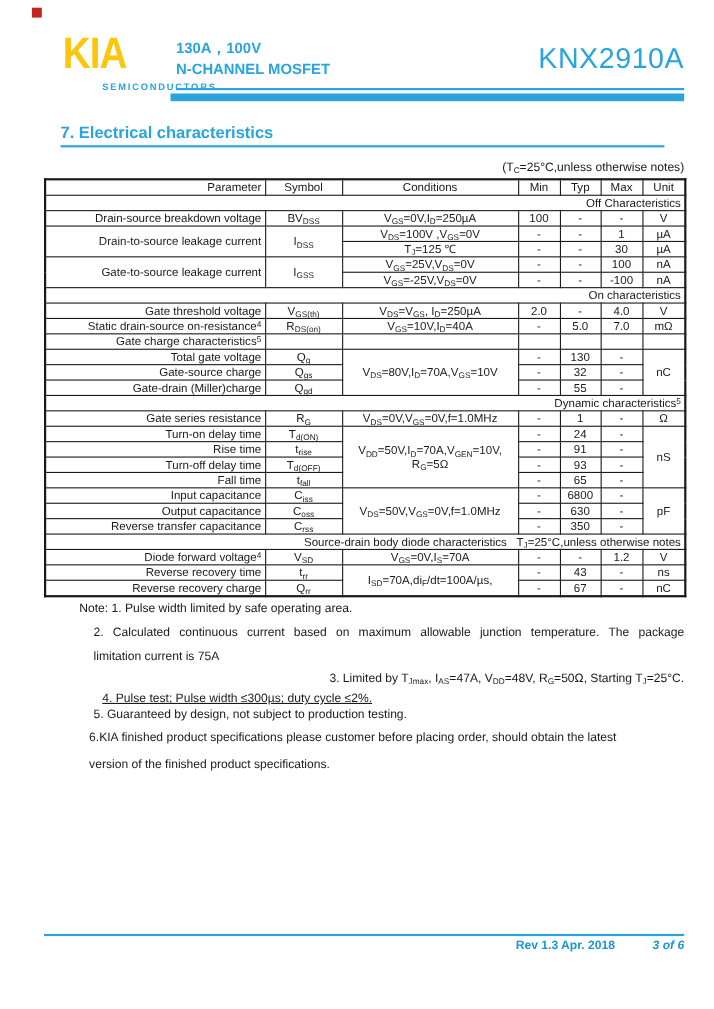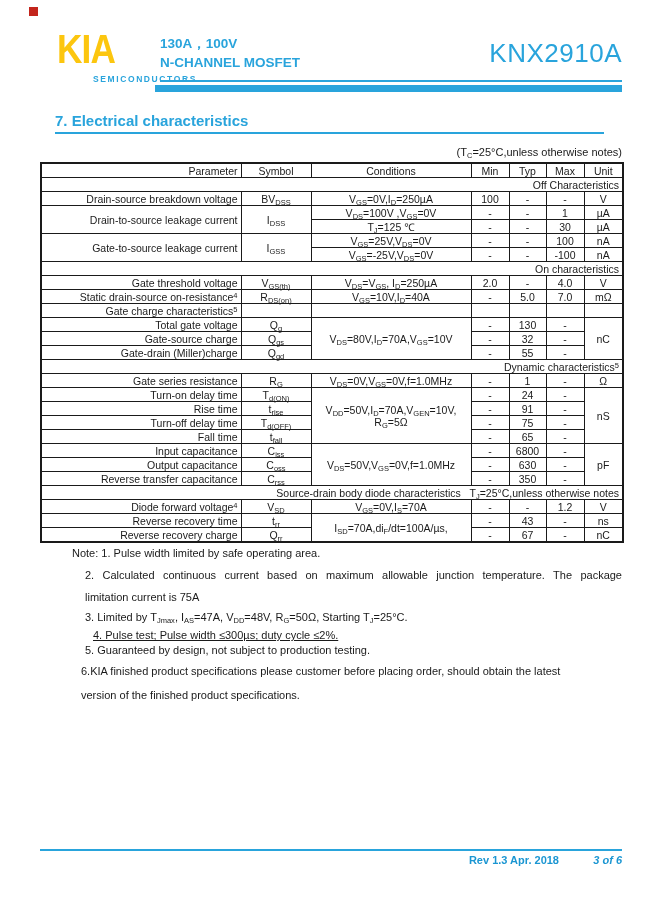--- a/index.html
+++ b/index.html
@@ -200,21 +200,21 @@
         <td class="al">Rise time</td>
         <td>t<sub>rise</sub></td>
         <td>-</td>
         <td>91</td>
         <td>-</td>
       </tr>
       <tr>
         <td class="al">Turn-off delay time</td>
         <td>T<sub>d(OFF)</sub></td>
         <td>-</td>
-        <td>75</td>
+        <td>93</td>
         <td>-</td>
       </tr>
       <tr>
         <td class="al">Fall time</td>
         <td>t<sub>fall</sub></td>
         <td>-</td>
         <td>65</td>
         <td>-</td>
       </tr>
       <tr>
@@ -269,21 +269,21 @@
         <td>-</td>
         <td>nC</td>
       </tr>
     </tbody>
 </table>
 
 <div class="notes">
     <div class="note-line" style="margin-left: 12px; margin-top: 0px;">Note: 1. Pulse width limited by safe operating area.</div>
     <div class="note-line j" style="margin-left: 25px; margin-top: 8px;">2. Calculated continuous current based on maximum allowable junction temperature. The package</div>
     <div class="note-line" style="margin-left: 25px; margin-top: 8px;">limitation current is 75A</div>
-    <div class="note-line" style="margin-left: 25px; margin-top: 6px;">3. Limited by T<sub>Jmax</sub>, I<sub>AS</sub>=47A, V<sub>DD</sub>=48V, R<sub>G</sub>=50Ω, Starting T<sub>J</sub>=25°C.</div>
+    <div class="note-line" style="margin-left: 25px; margin-top: 6px; text-align: right;">3. Limited by T<sub>Jmax</sub>, I<sub>AS</sub>=47A, V<sub>DD</sub>=48V, R<sub>G</sub>=50Ω, Starting T<sub>J</sub>=25°C.</div>
     <div class="note-line" style="margin-left: 33px; margin-top: 4px; text-decoration: underline;">4. Pulse test; Pulse width ≤300µs; duty cycle ≤2%.</div>
     <div class="note-line" style="margin-left: 25px; margin-top: 1px;">5. Guaranteed by design, not subject to production testing.</div>
     <div class="note-line" style="margin-left: 21px; margin-top: 7px;">6.KIA finished product specifications please customer before placing order, should obtain the latest</div>
     <div class="note-line" style="margin-left: 21px; margin-top: 10px;">version of the finished product specifications.</div>
   </div>
 
 <div class="footer-rule"></div>
 <div class="page-num">3 of 6</div>
 <div class="revision">Rev 1.3 Apr. 2018</div>
 

